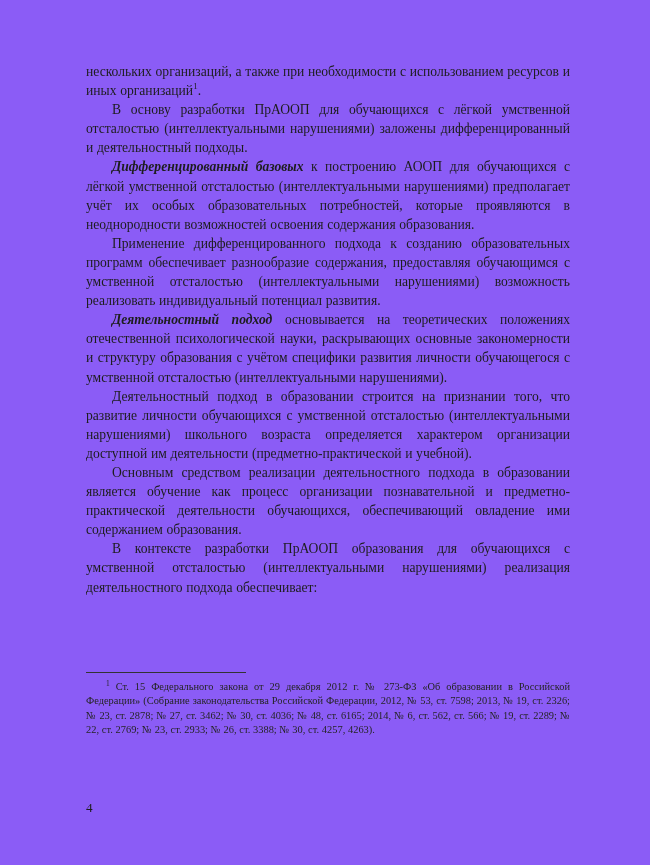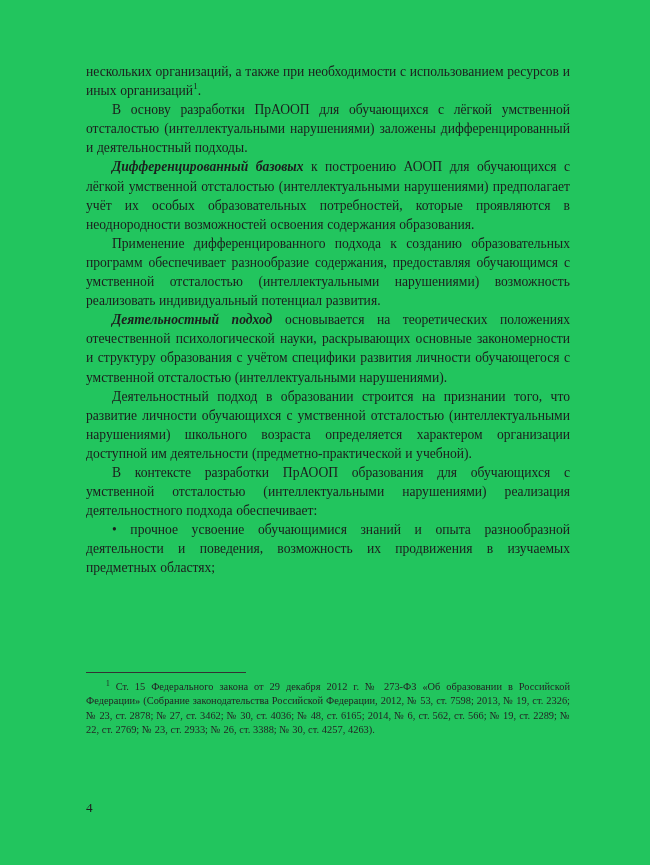--- a/index.html
+++ b/index.html
@@ -14,21 +14,21 @@
     color: #1a1a1a;
     overflow: hidden;
     position: relative;
   }
   .page {
     position: absolute;
     left: 0;
     top: 0;
     width: 650px;
     height: 865px;
-    background: #22c55e;
+    background: #8b5cf6;
   }
   .content {
     position: absolute;
     left: 86px;
     top: 62px;
     width: 484px;
   }
   p.para {
     margin: 0;
     text-align: justify;
@@ -92,22 +92,22 @@
 
 <div class="page">
 
   <div class="content" id="body-root">
       <p class="para no-indent"><span>нескольких организаций, а также при необходимости с использованием ресурсов и иных организаций</span><sup class="fnref">1</sup><span>.</span></p>
       <p class="para"><span>В основу разработки ПрАООП для обучающихся с лёгкой умственной отсталостью (интеллектуальными нарушениями) заложены дифференцированный и деятельностный подходы.</span></p>
       <p class="para"><b class="strong-italic">Дифференцированный базовых</b><span> к построению АООП для обучающихся с лёгкой умственной отсталостью (интеллектуальными нарушениями) предполагает учёт их особых образовательных потребностей, которые проявляются в неоднородности возможностей освоения содержания образования.</span></p>
       <p class="para"><span>Применение дифференцированного подхода к созданию образовательных программ обеспечивает разнообразие содержания, предоставляя обучающимся с умственной отсталостью (интеллектуальными нарушениями) возможность реализовать индивидуальный потенциал развития.</span></p>
       <p class="para"><b class="strong-italic">Деятельностный подход</b><span> основывается на теоретических положениях отечественной психологической науки, раскрывающих основные закономерности и структуру образования с учётом специфики развития личности обучающегося с умственной отсталостью (интеллектуальными нарушениями).</span></p>
       <p class="para"><span>Деятельностный подход в образовании строится на признании того, что развитие личности обучающихся с умственной отсталостью (интеллектуальными нарушениями) школьного возраста определяется характером организации доступной им деятельности (предметно-практической и учебной).</span></p>
+      <p class="para"><span>Основным средством реализации деятельностного подхода в образовании является обучение как процесс организации познавательной и предметно-практической деятельности обучающихся, обеспечивающий овладение ими содержанием образования.</span></p>
       <p class="para"><span>В контексте разработки ПрАООП образования для обучающихся с умственной отсталостью (интеллектуальными нарушениями) реализация деятельностного подхода обеспечивает:</span></p>
-      <p class="para"><span>• прочное усвоение обучающимися знаний и опыта разнообразной деятельности и поведения, возможность их продвижения в изучаемых предметных областях;</span></p>
     </div>
 
   <div class="footnote-zone">
     <div class="footnote-rule"></div>
     <p class="footnote">
       <sup>1</sup><span> Ст. 15 Федерального закона от 29 декабря 2012 г. № 273-ФЗ «Об образовании в Российской Федерации» (Собрание законодательства Российской Федерации, 2012, № 53, ст. 7598; 2013, № 19, ст. 2326; № 23, ст. 2878; № 27, ст. 3462; № 30, ст. 4036; № 48, ст. 6165; 2014, № 6, ст. 562, ст. 566; № 19, ст. 2289; № 22, ст. 2769; № 23, ст. 2933; № 26, ст. 3388; № 30, ст. 4257, 4263).</span>
     </p>
   </div>
 
   <div class="page-number">4</div>

